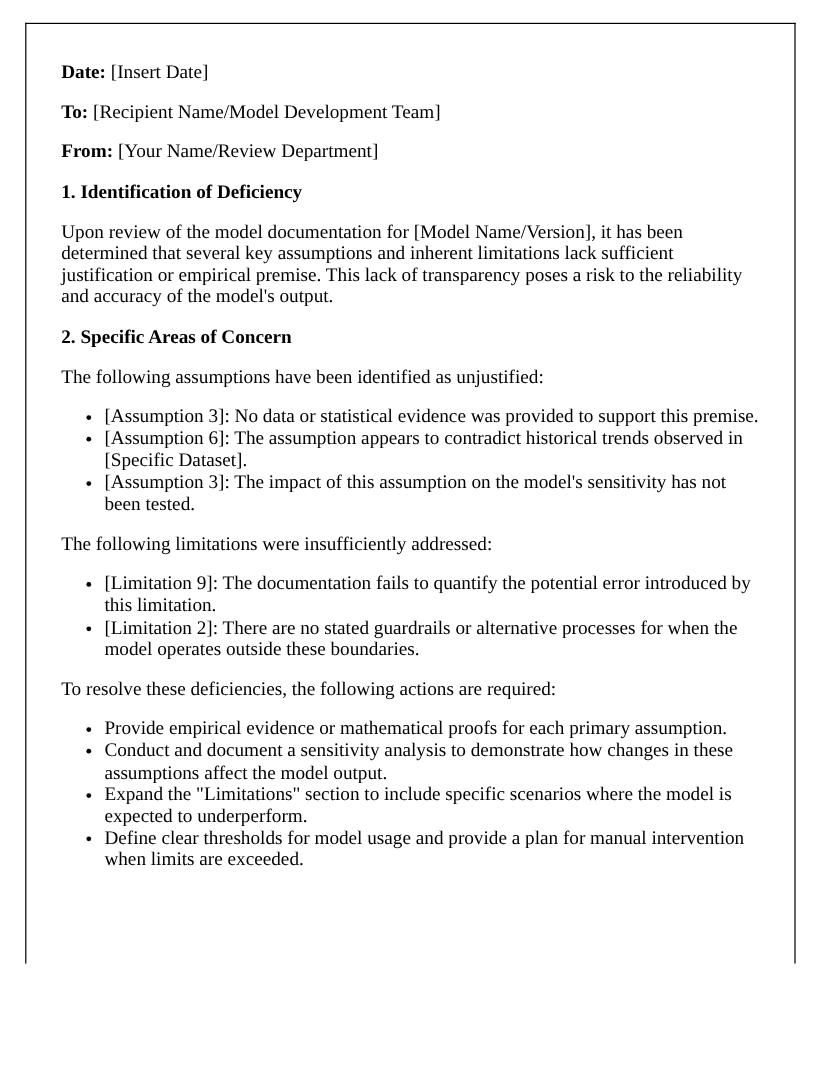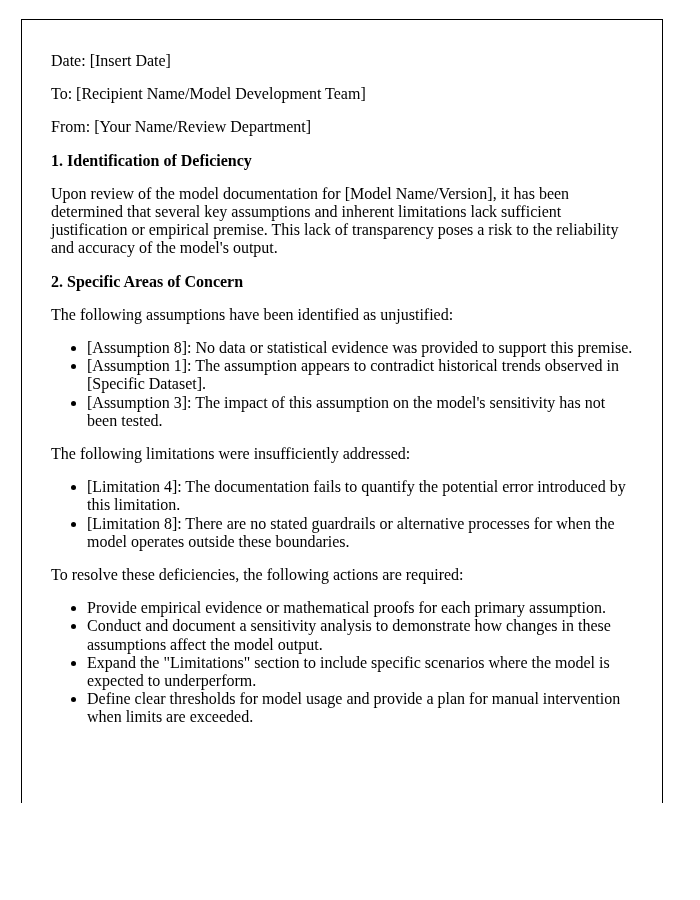--- a/index.html
+++ b/index.html
@@ -39,21 +39,21 @@
   .letter ul {
     margin: 15px 0;
     padding-left: 36px;
     list-style-type: disc;
   }
   .letter li {
     margin: 0;
     padding: 0;
   }
   .field-label {
-    font-weight: normal;
+    font-weight: bold;
   }
 </style>
 </head>
 <body>
 
 <div class="letter">
 
   <p class="field">
     <span class="field-label">Date:</span>
     <span>[Insert Date]</span>
@@ -72,30 +72,30 @@
 
   <p class="heading">1. Identification of Deficiency</p>
 
   <p>Upon review of the model documentation for [Model Name/Version], it has been determined that several key assumptions and inherent limitations lack sufficient justification or empirical premise. This lack of transparency poses a risk to the reliability and accuracy of the model's output.</p>
 
   <p class="heading">2. Specific Areas of Concern</p>
 
   <p>The following assumptions have been identified as unjustified:</p>
 
   <ul>
-    <li>[Assumption 8]: No data or statistical evidence was provided to support this premise.</li>
-    <li>[Assumption 1]: The assumption appears to contradict historical trends observed in [Specific Dataset].</li>
+    <li>[Assumption 3]: No data or statistical evidence was provided to support this premise.</li>
+    <li>[Assumption 6]: The assumption appears to contradict historical trends observed in [Specific Dataset].</li>
     <li>[Assumption 3]: The impact of this assumption on the model's sensitivity has not been tested.</li>
   </ul>
 
   <p>The following limitations were insufficiently addressed:</p>
 
   <ul>
-    <li>[Limitation 4]: The documentation fails to quantify the potential error introduced by this limitation.</li>
-    <li>[Limitation 8]: There are no stated guardrails or alternative processes for when the model operates outside these boundaries.</li>
+    <li>[Limitation 9]: The documentation fails to quantify the potential error introduced by this limitation.</li>
+    <li>[Limitation 2]: There are no stated guardrails or alternative processes for when the model operates outside these boundaries.</li>
   </ul>
 
 
   <p>To resolve these deficiencies, the following actions are required:</p>
 
   <ul>
     <li>Provide empirical evidence or mathematical proofs for each primary assumption.</li>
     <li>Conduct and document a sensitivity analysis to demonstrate how changes in these assumptions affect the model output.</li>
     <li>Expand the "Limitations" section to include specific scenarios where the model is expected to underperform.</li>
     <li>Define clear thresholds for model usage and provide a plan for manual intervention when limits are exceeded.</li>

